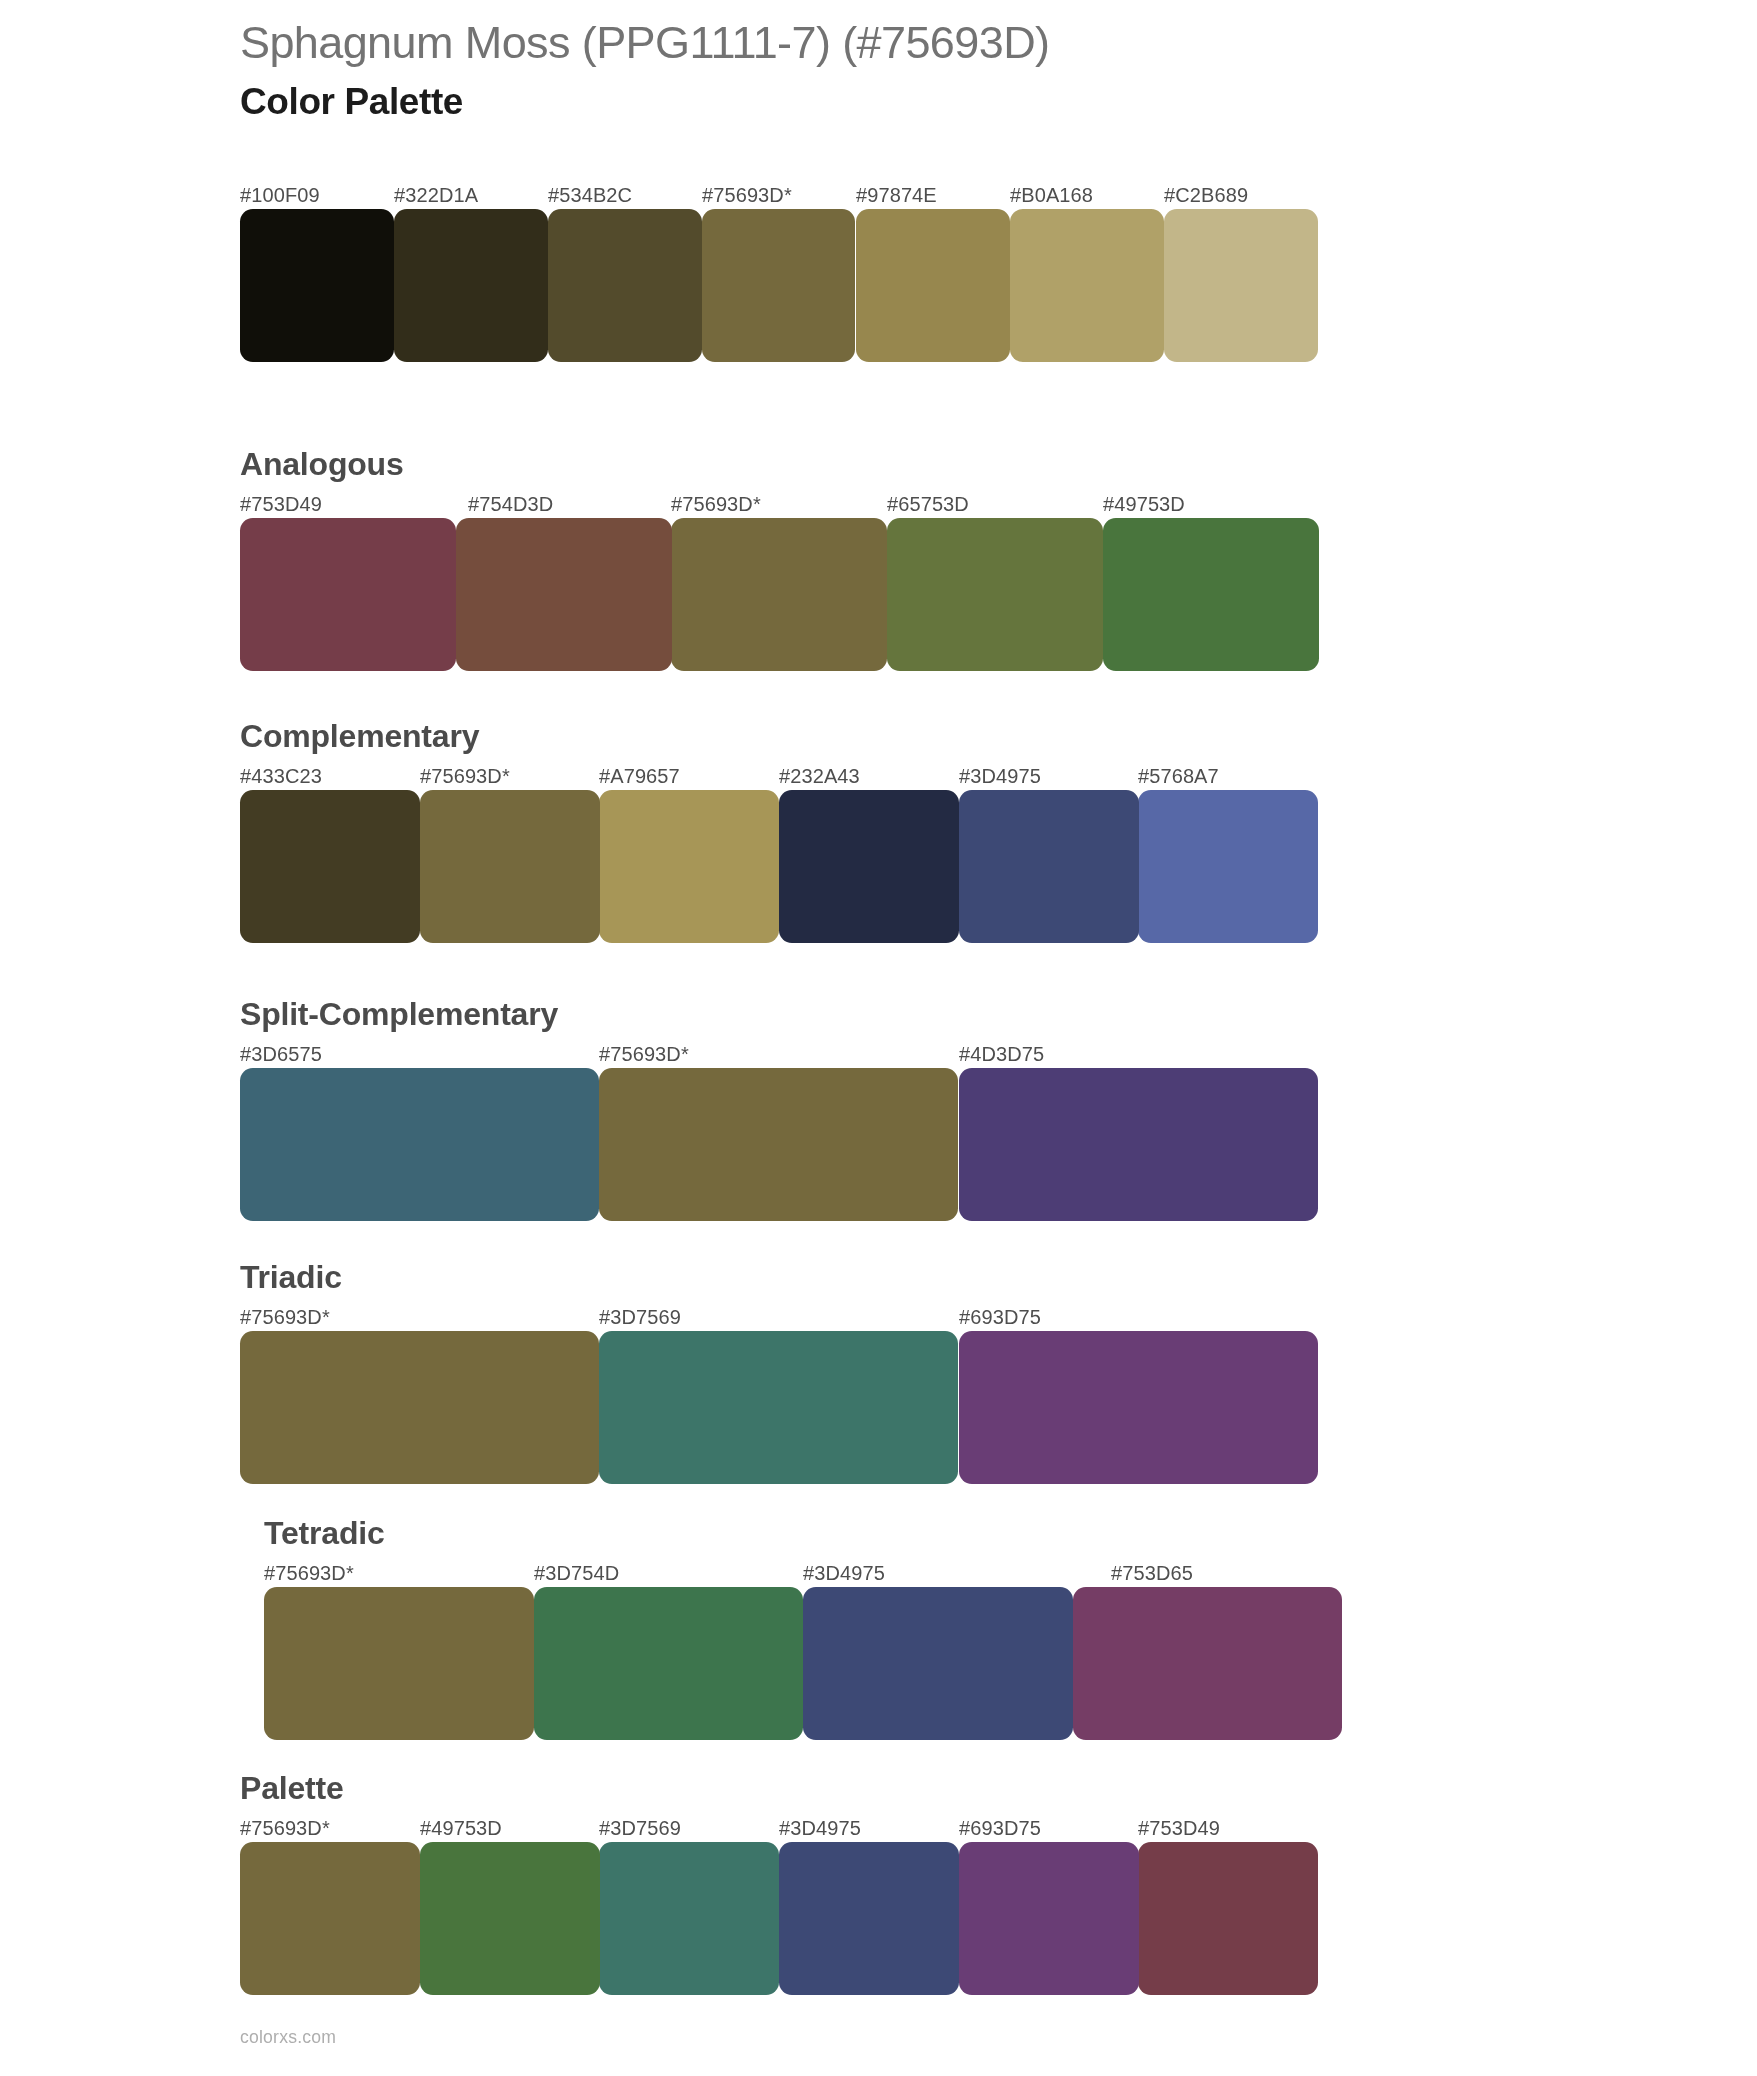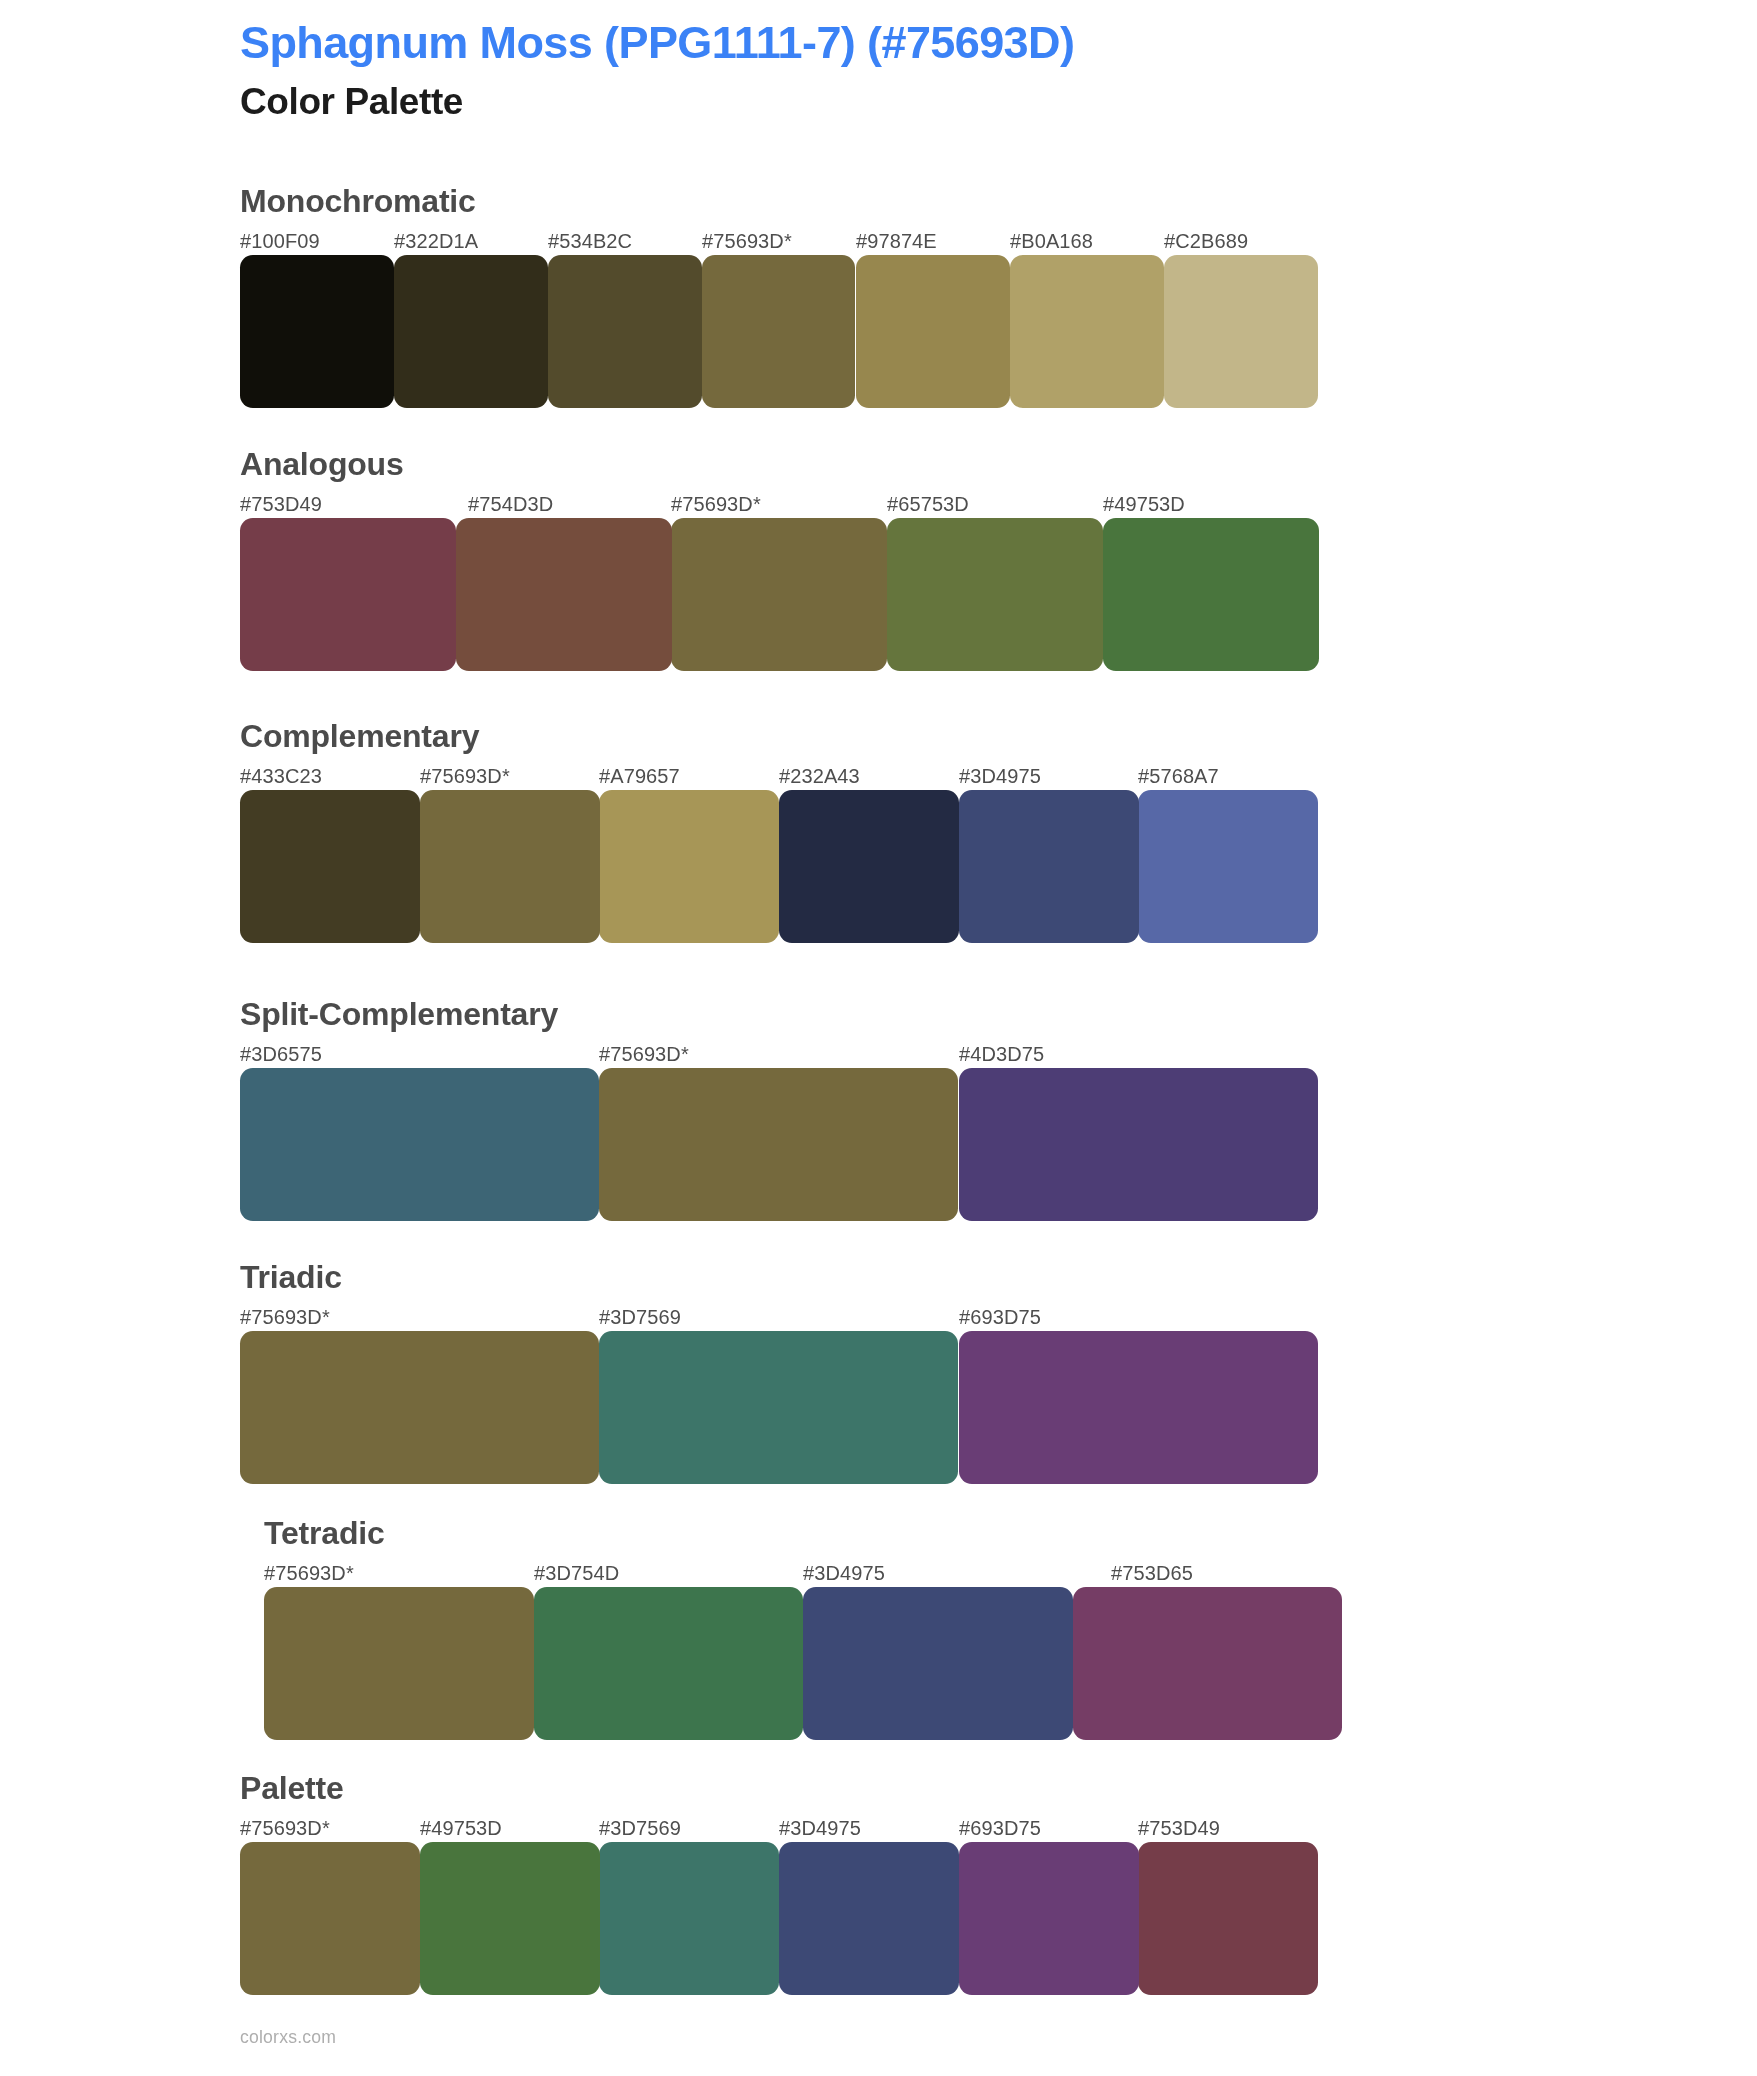--- a/index.html
+++ b/index.html
@@ -23,22 +23,22 @@
   
   .header {
     position: absolute;
     left: 240px;
     top: 16px;
     width: 1358px;
   }
 
   .page-title {
     font-size: 45px;
-    font-weight: bold;
-    color: #3b82f6;
+    font-weight: normal;
+    color: #737373;
     letter-spacing: -0.6px;
     line-height: 1.18;
     white-space: nowrap;
   }
 
   .page-subtitle {
     font-size: 37px;
     font-weight: bold;
     color: #1c1c1c;
     letter-spacing: -0.4px;
@@ -108,21 +108,20 @@
 
 <div class="page">
 
   <div class="header">
     <div class="page-title">Sphagnum Moss (PPG1111-7) (#75693D)</div>
     <div class="page-subtitle">Color Palette</div>
   </div>
 
   <div id="sections-host">
       <div class="section" style="top: 184px;">
-        <div class="section-title">Monochromatic</div>
         <div class="labels-row">
           <div class="swatch-label" style="left: 0px;">#100F09</div>
           <div class="swatch-label" style="left: 154px;">#322D1A</div>
           <div class="swatch-label" style="left: 308px;">#534B2C</div>
           <div class="swatch-label" style="left: 462px;">#75693D*</div>
           <div class="swatch-label" style="left: 616px;">#97874E</div>
           <div class="swatch-label" style="left: 770px;">#B0A168</div>
           <div class="swatch-label" style="left: 924px;">#C2B689</div>
         </div>
         <div class="swatch-bar">

